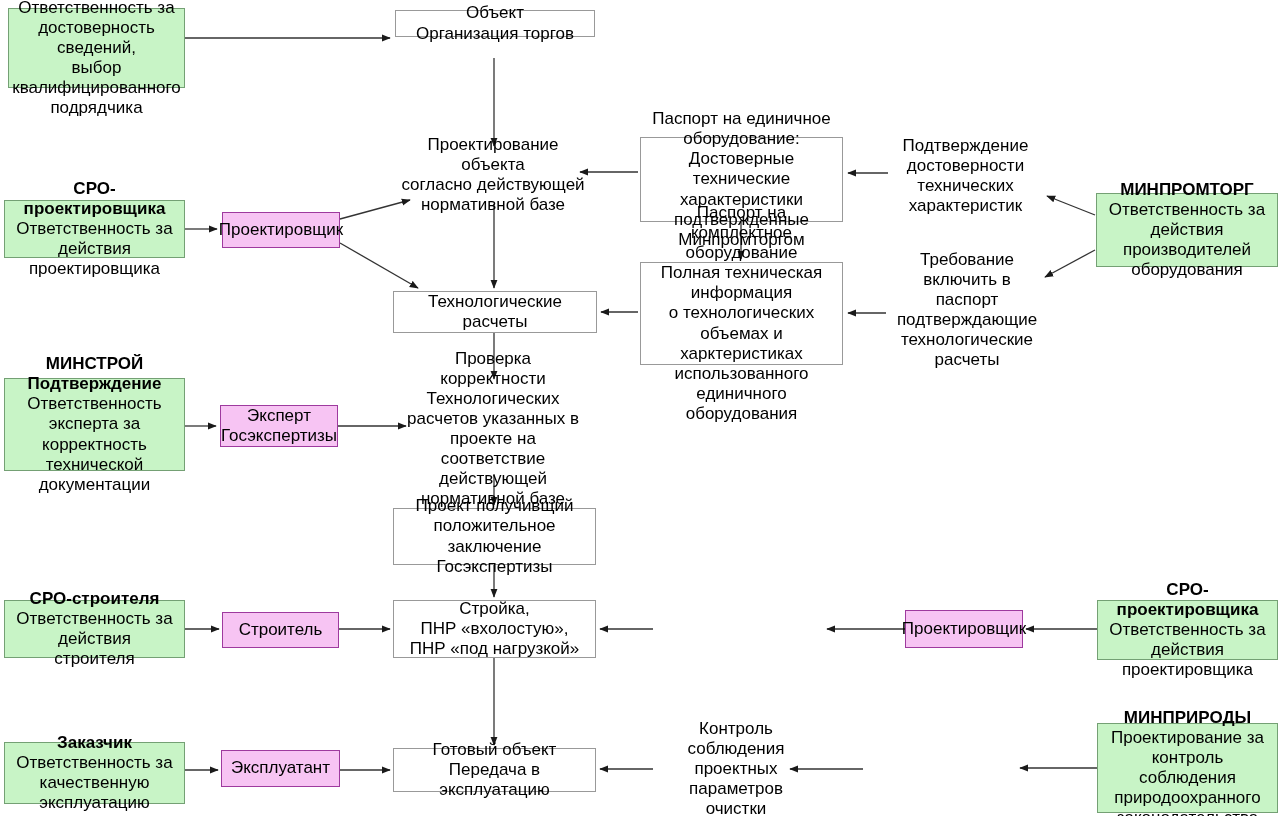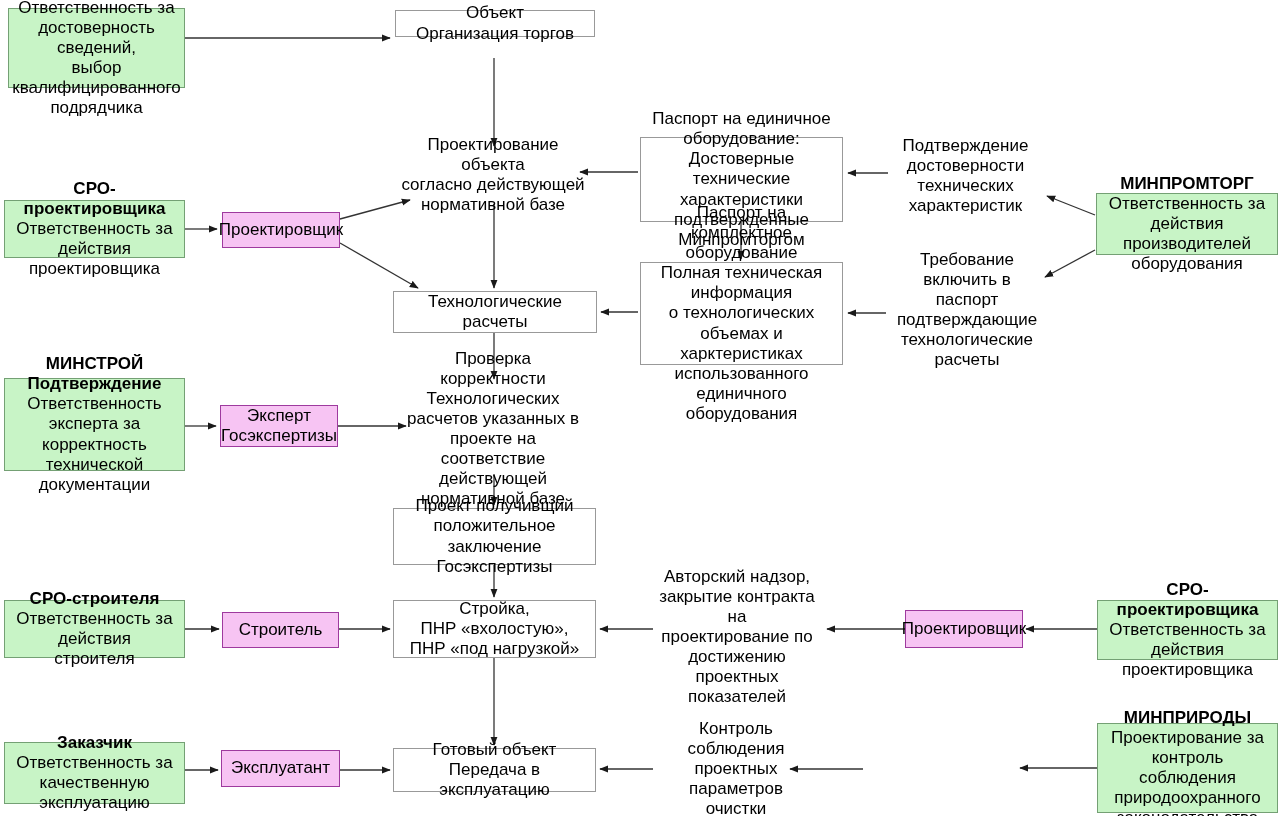--- a/index.html
+++ b/index.html
@@ -74,21 +74,21 @@
 выбор квалифицированного
 подрядчика</div>
   </div>
 
   <div class="node green" style="left:4px;top:200px;width:181px;height:58px">
     <div class="title">СРО-проектировщика</div>
     <div class="body">Ответственность за действия
 проектировщика</div>
   </div>
 
-  <div class="node green" style="left:1096px;top:193px;width:182px;height:62px">
+  <div class="node green" style="left:1096px;top:193px;width:182px;height:74px">
     <div class="title">МИНПРОМТОРГ</div>
     <div class="body">Ответственность за действия
 производителей
 оборудования</div>
   </div>
 
   <div class="node green" style="left:4px;top:378px;width:181px;height:93px">
     <div class="title">МИНСТРОЙ</div>
     <div class="title">Подтверждение</div>
     <div class="body">Ответственность эксперта за
@@ -209,27 +209,20 @@
 
   <div class="node label" style="left:400px;top:382px;width:186px;height:94px">
     <div class="body">Проверка корректности
 Технологических
 расчетов указанных в
 проекте на соответствие
 действующей
 нормативной базе</div>
   </div>
 
-  <div class="node label" style="left:650px;top:594px;width:174px;height:86px">
-    <div class="body">Авторский надзор,
-закрытие контракта на
-проектирование по
-достижению проектных
-показателей</div>
-  </div>
 
   <div class="node label" style="left:653px;top:744px;width:166px;height:50px">
     <div class="body">Контроль соблюдения
 проектных параметров
 очистки</div>
   </div>
 
 </div>
 
 </body></html>

